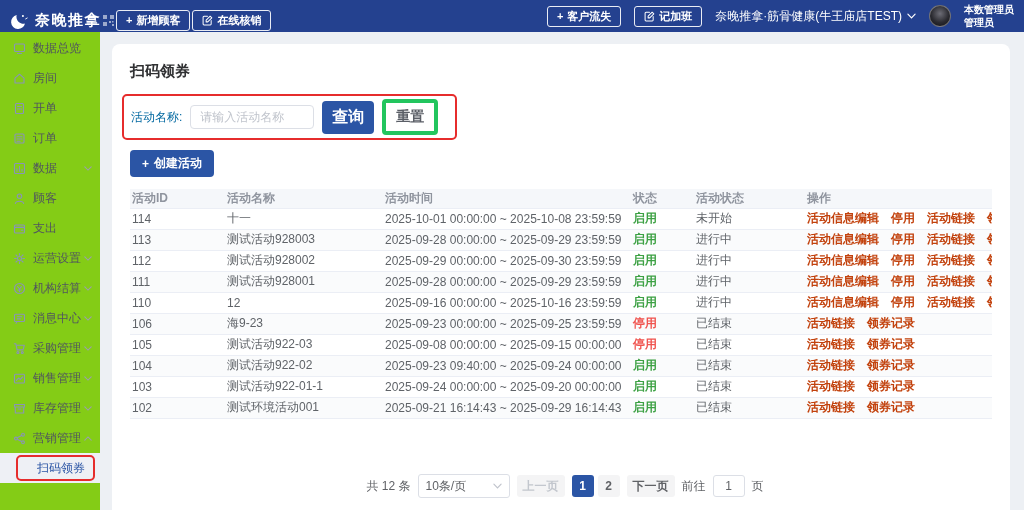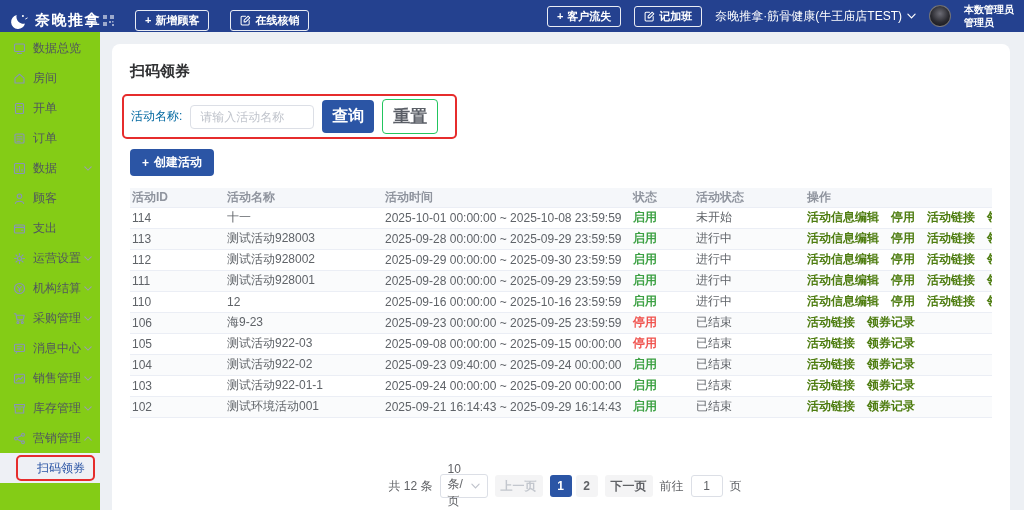--- a/index.html
+++ b/index.html
@@ -2,21 +2,21 @@
 <html><head>
 <meta charset="utf-8">
 <style>
   html,body{margin:0;padding:0;width:1024px;height:510px;overflow:hidden;
     background:#edf0f4;font-family:"Liberation Sans","DejaVu Sans",sans-serif;}
   *{box-sizing:border-box;}
   
   .topbar{position:absolute;left:0;top:0;width:1024px;height:32px;background:#24418f;
     display:flex;align-items:center;justify-content:space-between;padding:0 10px;color:#fff;z-index:10;}
   .tb-left,.tb-right{display:flex;align-items:center;}
-  .tb-left{gap:21px;margin-top:8px;}
+  .tb-left{gap:2px;margin-top:8px;}
   .tb-right{gap:13px;}
   .brand{display:flex;align-items:center;gap:6px;font-size:15px;font-weight:bold;letter-spacing:1.5px;}
   .qr-icon{opacity:.55;display:flex;margin-left:-4px;}
   .tb-btn{display:flex;align-items:center;gap:4px;border:1px solid rgba(255,255,255,.9);
     border-radius:3px;padding:2px 9px;font-size:11px;font-weight:bold;cursor:pointer;background:transparent;color:#fff;}
   .store{display:flex;align-items:center;gap:5px;font-size:12px;cursor:pointer;}
   .avatar{width:22px;height:22px;border-radius:50%;flex:none;
     background:radial-gradient(circle at 50% 38%,#6d6d76 0%,#2b2b31 55%,#0e0e12 100%);
     border:1px solid rgba(255,255,255,.35);}
   .userinfo{font-size:10px;font-weight:bold;line-height:13px;}
@@ -38,38 +38,38 @@
     border-radius:8px 8px 0 0;padding:18px;}
   .page-title{font-size:15px;font-weight:bold;color:#303133;margin:0 0 18px;}
   .search-row{position:relative;display:inline-flex;align-items:center;gap:8px;margin-left:1px;}
   .search-anno{left:-9px;right:-19px;top:-5px;bottom:-5px;}
   .search-label{font-size:12px;color:#0369a1;}
   .search-input{width:124px;height:24px;border:1px solid #dcdfe6;border-radius:4px;
     padding:0 9px;font-size:12px;color:#606266;outline:none;font-family:inherit;}
   .search-input::placeholder{color:#c0c4cc;}
   .btn-primary{background:#2b55a5;color:#fff;border:none;border-radius:4px;font-size:16px;
     font-weight:bold;padding:6px 10px;cursor:pointer;font-family:inherit;}
-  .btn-plain{background:#fff;color:#5a5e66;border:1px solid #22c55e;border-radius:4px;
-    font-size:17px;font-weight:bold;padding:5px 10px;cursor:pointer;font-family:inherit;}
+  .btn-plain{background:#fff;color:#5a5e66;border:4px solid #22c55e;border-radius:4px;
+    font-size:14px;font-weight:bold;padding:5px 10px;cursor:pointer;font-family:inherit;}
   .create-row{margin:15px 0 12px;}
   .btn-create{display:inline-flex;align-items:center;gap:5px;background:#2b55a5;color:#fff;border:none;
     border-radius:4px;font-size:12px;font-weight:bold;padding:5px 12px;cursor:pointer;font-family:inherit;}
   
   table{width:100%;border-collapse:collapse;font-size:12px;color:#5f6368;table-layout:fixed;}
   thead th{background:#f5f7fa;color:#8f949e;font-weight:bold;text-align:left;height:19px;
     padding:0 2px;border-bottom:1px solid #ebeef5;}
   tbody td{height:21px;padding:0 2px;border-bottom:1px solid #ebeef5;white-space:nowrap;overflow:hidden;}
   tbody tr:nth-child(even){background:#fafbfc;}
   .status-enabled{color:#3da144;font-weight:bold;}
   .status-disabled{color:#f0544f;font-weight:bold;}
-  .action-link{color:#4d7c0f;font-weight:bold;margin-right:12px;cursor:pointer;}
+  .action-link{color:#c2410c;font-weight:bold;margin-right:12px;cursor:pointer;}
   
   .pagination{position:absolute;left:0;right:0;bottom:12px;display:flex;align-items:center;
     justify-content:center;gap:7px;font-size:12px;color:#606266;padding-left:8px;}
-  .page-size{display:flex;align-items:center;justify-content:space-between;width:48px;height:24px;
+  .page-size{display:flex;align-items:center;justify-content:space-between;width:92px;height:24px;
     border:1px solid #dcdfe6;border-radius:3px;padding:0 7px;cursor:pointer;color:#606266;}
   .page-size .caret{color:#c0c4cc;display:flex;}
   .pg-btn{height:22px;min-width:22px;display:inline-flex;align-items:center;justify-content:center;
     background:#f4f4f5;border-radius:3px;padding:0 6px;cursor:pointer;font-weight:bold;color:#606266;}
   .pg-btn.disabled{color:#c3c7ce;cursor:default;}
   .pg-num{height:22px;width:22px;display:inline-flex;align-items:center;justify-content:center;
     background:#f4f4f5;border-radius:3px;cursor:pointer;font-weight:bold;color:#606266;}
   .pg-num.active{background:#2b55a5;color:#fff;}
   .pager-pages{display:inline-flex;gap:4px;}
   .goto-input{width:32px;height:22px;border:1px solid #dcdfe6;border-radius:3px;text-align:center;
@@ -236,40 +236,40 @@
       <span class="nav-label">机构结算</span>
       <span class="nav-chevron">
         <svg width="8" height="5" viewBox="0 0 10 6" fill="none" stroke="currentColor" stroke-width="1.3" stroke-linecap="round">
           <path d="M1 1l4 4 4-4"></path>
         </svg>
       </span>
     </div>
     <div class="nav-item">
       <span class="nav-icon">
         <svg width="13" height="13" viewBox="0 0 13 13" fill="none" stroke="currentColor" stroke-width="1.1" stroke-linecap="round" stroke-linejoin="round">
+          <rect x="1.5" y="2.3" width="10" height="7.2" rx="1"></rect>
+          <path d="M4.3 9.5 3 11.3M4.3 4.8h4.4M4.3 6.9h3"></path>
+        </svg>
+      </span>
+      <span class="nav-label">消息中心</span>
+      <span class="nav-chevron">
+        <svg width="8" height="5" viewBox="0 0 10 6" fill="none" stroke="currentColor" stroke-width="1.3" stroke-linecap="round">
+          <path d="M1 1l4 4 4-4"></path>
+        </svg>
+      </span>
+    </div>
+    <div class="nav-item">
+      <span class="nav-icon">
+        <svg width="13" height="13" viewBox="0 0 13 13" fill="none" stroke="currentColor" stroke-width="1.1" stroke-linecap="round" stroke-linejoin="round">
           <path d="M1.3 1.8h1.6l1.2 6.1h6l1.2-4.6H3.4"></path>
           <circle cx="4.9" cy="10.5" r="1"></circle>
           <circle cx="9.3" cy="10.5" r="1"></circle>
         </svg>
       </span>
       <span class="nav-label">采购管理</span>
-      <span class="nav-chevron">
-        <svg width="8" height="5" viewBox="0 0 10 6" fill="none" stroke="currentColor" stroke-width="1.3" stroke-linecap="round">
-          <path d="M1 1l4 4 4-4"></path>
-        </svg>
-      </span>
-    </div>
-    <div class="nav-item">
-      <span class="nav-icon">
-        <svg width="13" height="13" viewBox="0 0 13 13" fill="none" stroke="currentColor" stroke-width="1.1" stroke-linecap="round" stroke-linejoin="round">
-          <rect x="1.5" y="2.3" width="10" height="7.2" rx="1"></rect>
-          <path d="M4.3 9.5 3 11.3M4.3 4.8h4.4M4.3 6.9h3"></path>
-        </svg>
-      </span>
-      <span class="nav-label">消息中心</span>
       <span class="nav-chevron">
         <svg width="8" height="5" viewBox="0 0 10 6" fill="none" stroke="currentColor" stroke-width="1.3" stroke-linecap="round">
           <path d="M1 1l4 4 4-4"></path>
         </svg>
       </span>
     </div>
     <div class="nav-item">
       <span class="nav-icon">
         <svg width="13" height="13" viewBox="0 0 13 13" fill="none" stroke="currentColor" stroke-width="1.1" stroke-linecap="round" stroke-linejoin="round">
           <rect x="1.5" y="2.3" width="10" height="8.7" rx="1"></rect>

